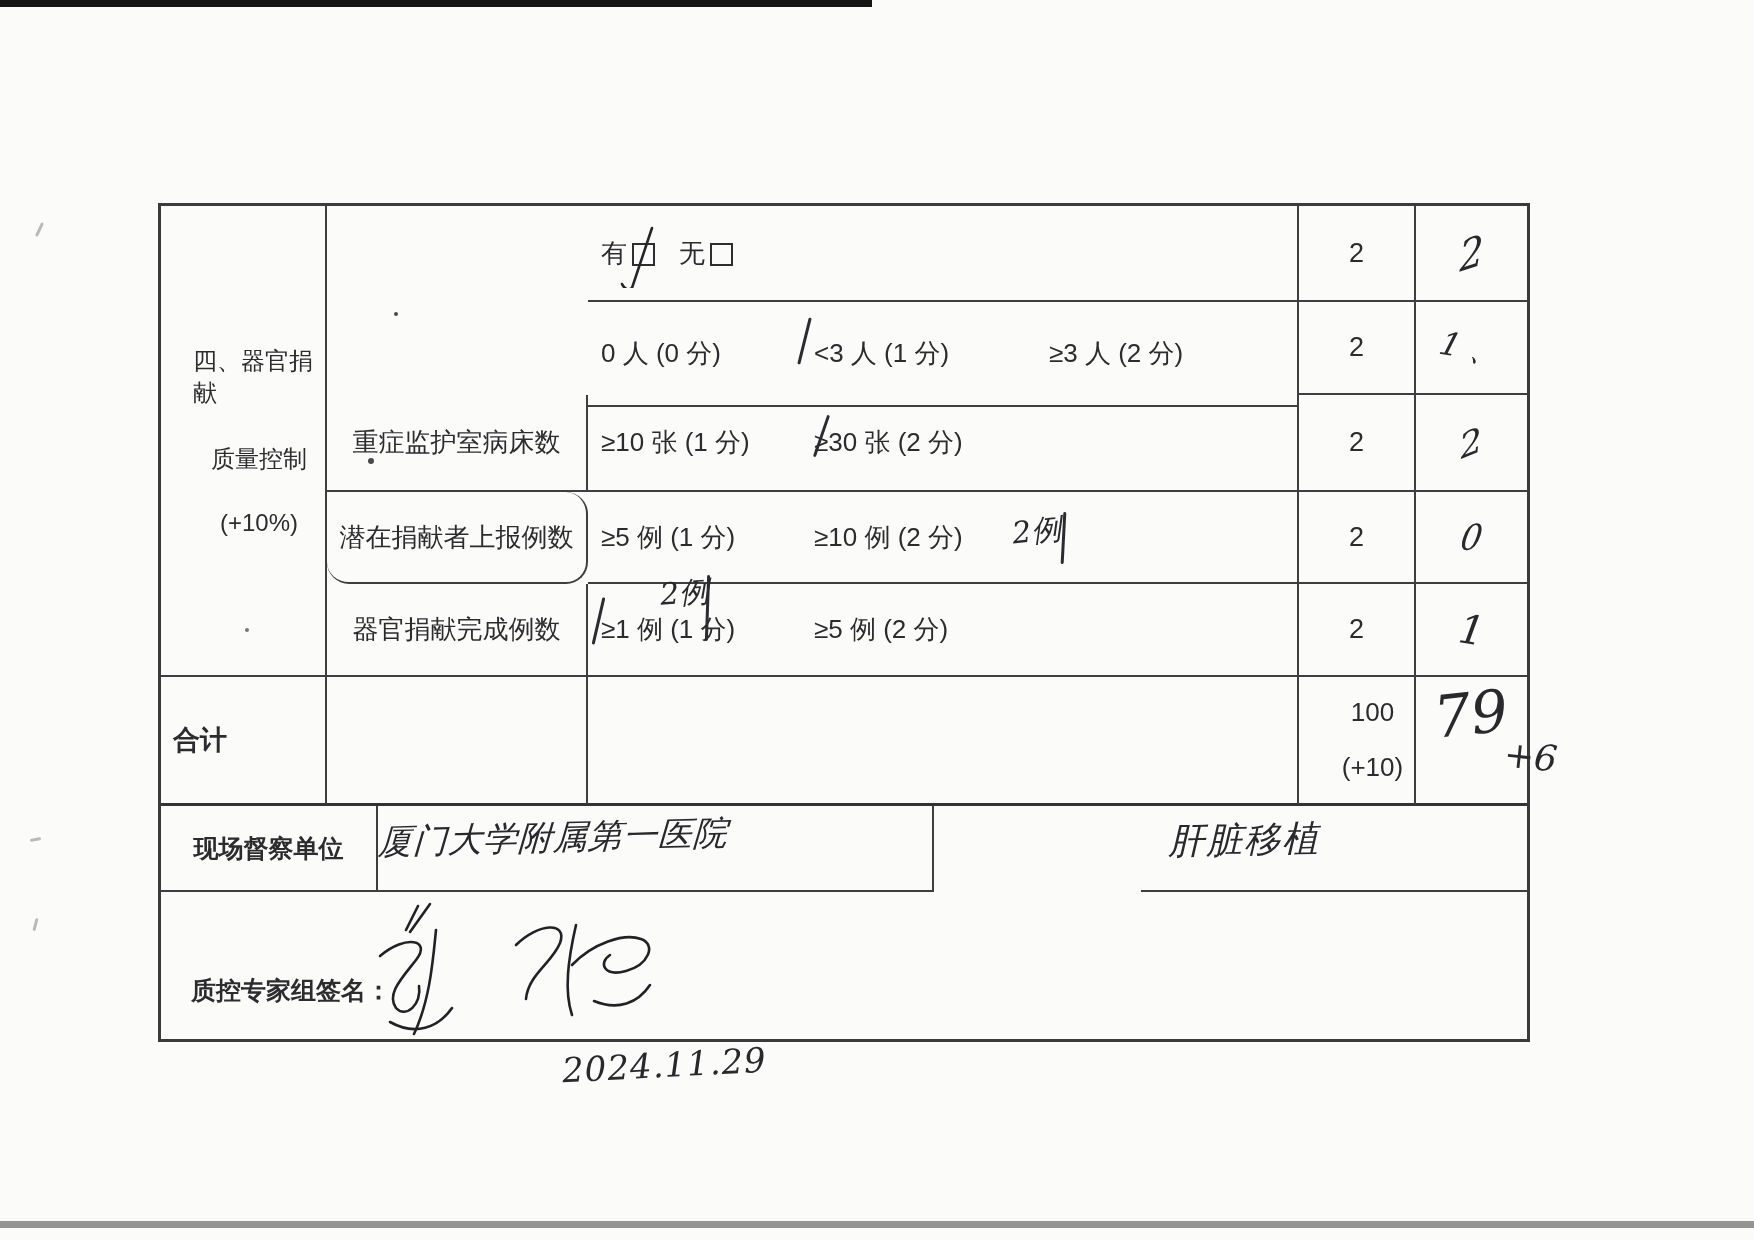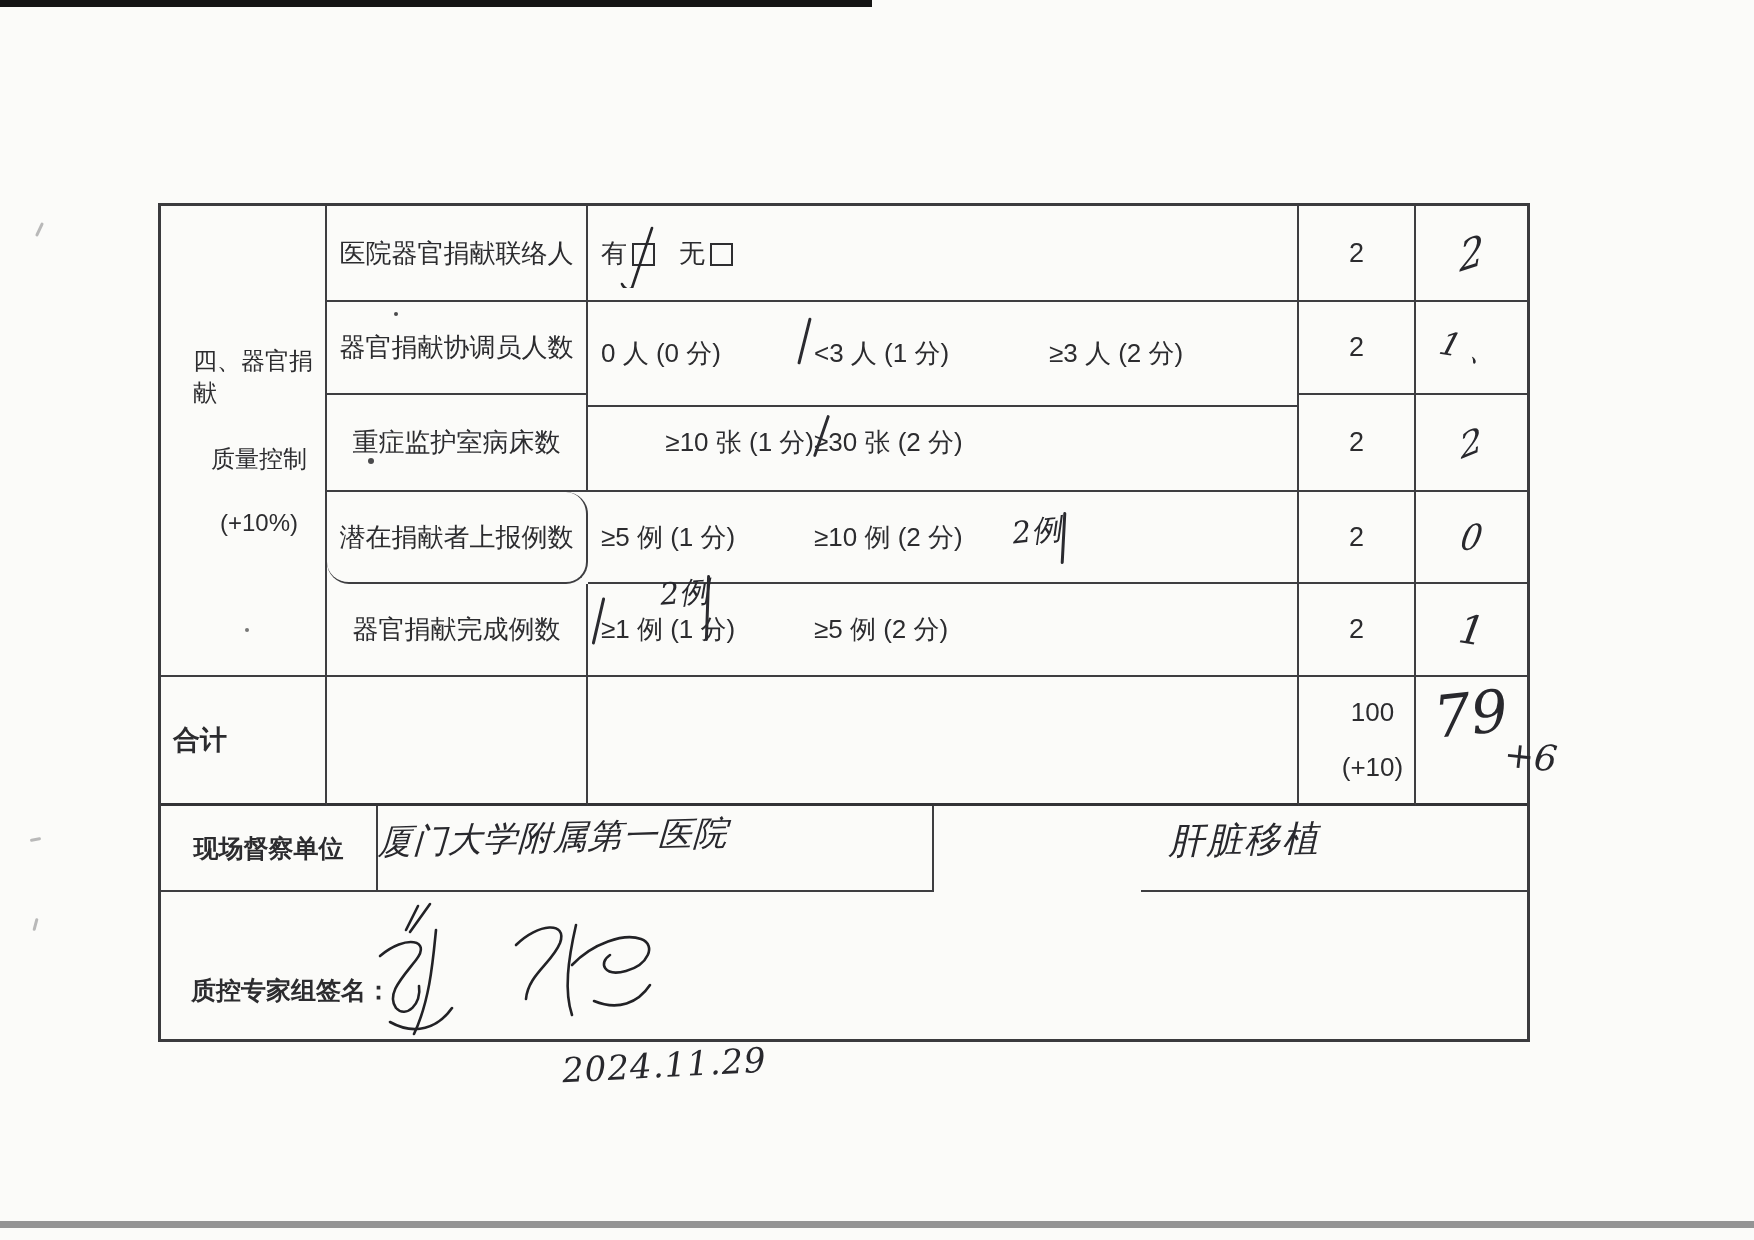--- a/index.html
+++ b/index.html
@@ -63,55 +63,49 @@
   <div class="speck" style="left:245px;top:628px;width:4px;height:4px;background:#777;"></div>
 
   <div class="tbl">
 
     <div class="cell colflex center" style="left:0;top:0;width:166px;height:471px;gap:34px;font-size:24px;">
       <div>四、器官捐献</div>
       <div>质量控制</div>
       <div>(+10%)</div>
     </div>
 
-    <div class="cell center" style="left:166px;top:0;width:261px;height:96px;">
-      <span>医院器官捐献联络人</span>
-    </div>
     <div class="cell critpad" style="left:427px;top:0;width:711px;height:96px;">
       <span>有</span>
       <span class="box"></span>
       <span class="gapL">无</span>
       <span class="box"></span>
     </div>
     <div class="cell center" style="left:1138px;top:0;width:117px;height:96px;font-size:27px;">
       <span>2</span>
     </div>
     <div class="cell center noR" style="left:1255px;top:0;width:111px;height:96px;">
       <span class="hw hw-r1">2</span>
     </div>
 
-    <div class="cell center" style="left:166px;top:96px;width:261px;height:93px;">
-      <span>器官捐献协调员人数</span>
-    </div>
     <div class="cell critpad" style="left:427px;top:96px;width:711px;height:105px;">
       <span class="opt1">0 人 (0 分)</span>
       <span class="opt2w">&lt;3 人 (1 分)</span>
       <span>≥3 人 (2 分)</span>
     </div>
     <div class="cell center" style="left:1138px;top:96px;width:117px;height:93px;font-size:27px;">
       <span>2</span>
     </div>
     <div class="cell center noR" style="left:1255px;top:96px;width:111px;height:93px;">
       <span class="hw hw-r2">1 、</span>
     </div>
 
     <div class="cell center" style="left:166px;top:189px;width:261px;height:97px;">
       <span>重症监护室病床数</span>
     </div>
-    <div class="cell critpad" style="left:427px;top:189px;width:711px;height:97px;text-align:right;">
+    <div class="cell critpad" style="left:427px;top:189px;width:711px;height:97px;">
       <span class="opt1">≥10 张 (1 分)</span>
       <span>≥30 张 (2 分)</span>
     </div>
     <div class="cell center" style="left:1138px;top:189px;width:117px;height:97px;font-size:27px;">
       <span>2</span>
     </div>
     <div class="cell center noR" style="left:1255px;top:189px;width:111px;height:97px;">
       <span class="hw hw-r3">2</span>
     </div>
 

